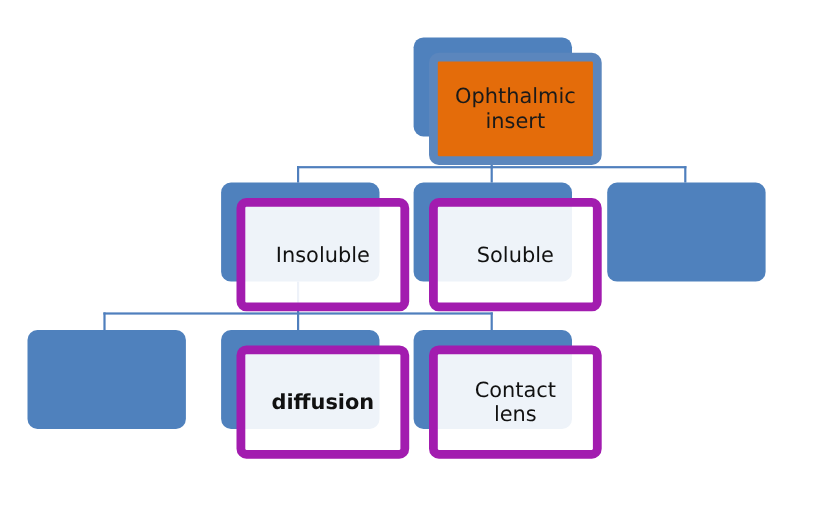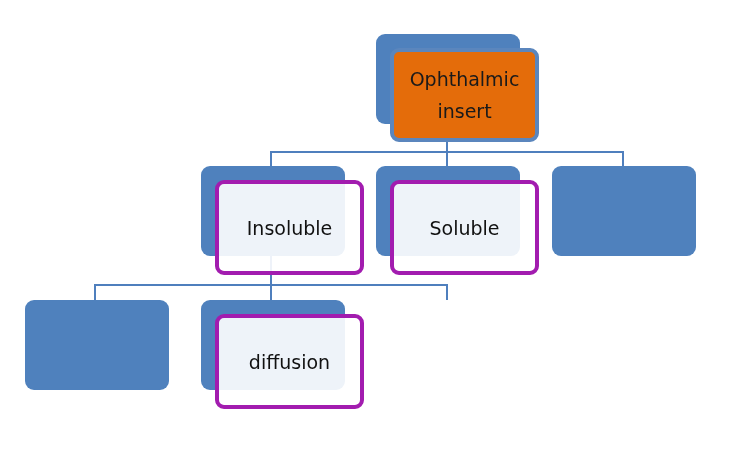--- a/index.html
+++ b/index.html
@@ -4,24 +4,24 @@
 <style>
   html, body { margin: 0; padding: 0; background: #ffffff; }
   body { width: 750px; height: 469px; position: relative; overflow: hidden;
          font-family: "DejaVu Sans", "Liberation Sans", sans-serif; }
   .diagram { position: absolute; left: 0; top: 0; width: 750px; height: 469px; }
   .line { position: absolute; background: #4f7fbd; }
   .node { position: absolute; width: 160px; height: 106px; }
   .node .back { position: absolute; left: 0; top: 0; width: 144px; height: 90px;
                 background: #4f81bd; border-radius: 9px; }
   .node .front { position: absolute; left: 14px; top: 14px; width: 141px; height: 87px;
-                 border: 4px solid #a21caf; border-radius: 9px;
+                 border: 8px solid #a21caf; border-radius: 9px;
                  background: rgba(255,255,255,0.9); box-sizing: content-box;
                  display: flex; align-items: center; justify-content: center;
-                 text-align: center; font-size: 19px; line-height: 32px; color: #111; }
+                 text-align: center; font-size: 19px; line-height: 22px; color: #111; }
   .node.root .front { background: #e46c0a; border-color: #5b86bd; color: #1a1a1a; }
   .node .front span { display: block; padding: 0 6px; }
 </style>
 </head>
 <body>
 
 <div class="diagram">
 
   <div class="line" style="left:446px; top:138px; width:2px; height:15px;"></div>
   <div class="line" style="left:270px; top:151px; width:354px; height:2px;"></div>
@@ -54,20 +54,26 @@
       <span>Soluble</span>
     </div>
   </div>
   <div class="node" style="left:552px; top:166px;">
     <div class="back"></div>
   </div>
 
   <div class="node" style="left:25px; top:300px;">
     <div class="back"></div>
   </div>
-  <div class="node" style="left:201px; top:300px;">
+  <div class="node" style="left:201px; top:300px;font-weight:bold;">
     <div class="back"></div>
     <div class="front">
       <span>diffusion</span>
+    </div>
+  </div>
+  <div class="node" style="left:376px; top:300px;">
+    <div class="back"></div>
+    <div class="front">
+      <span style="width:90px;">Contact lens</span>
     </div>
   </div>
 
 </div>
 
 </body></html>

